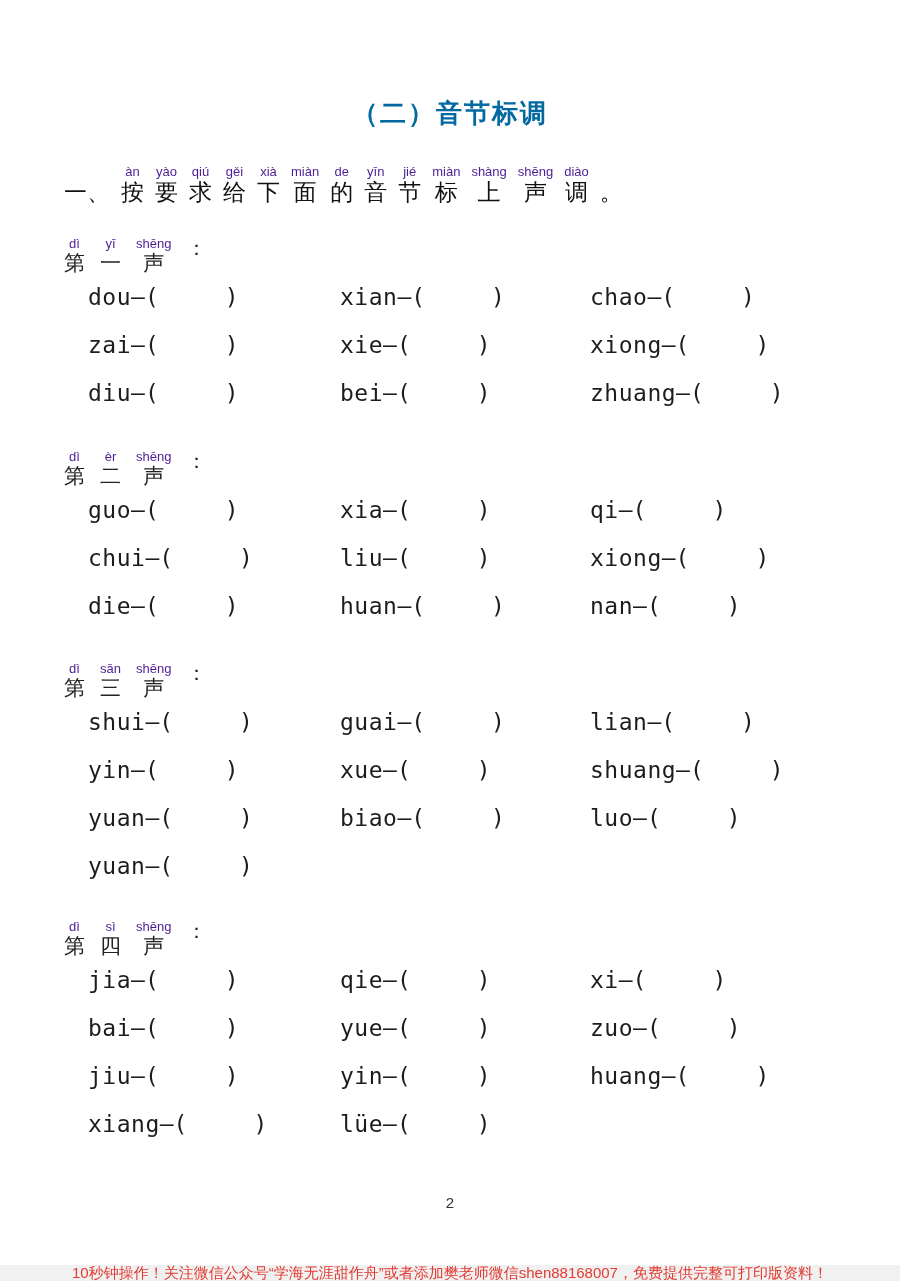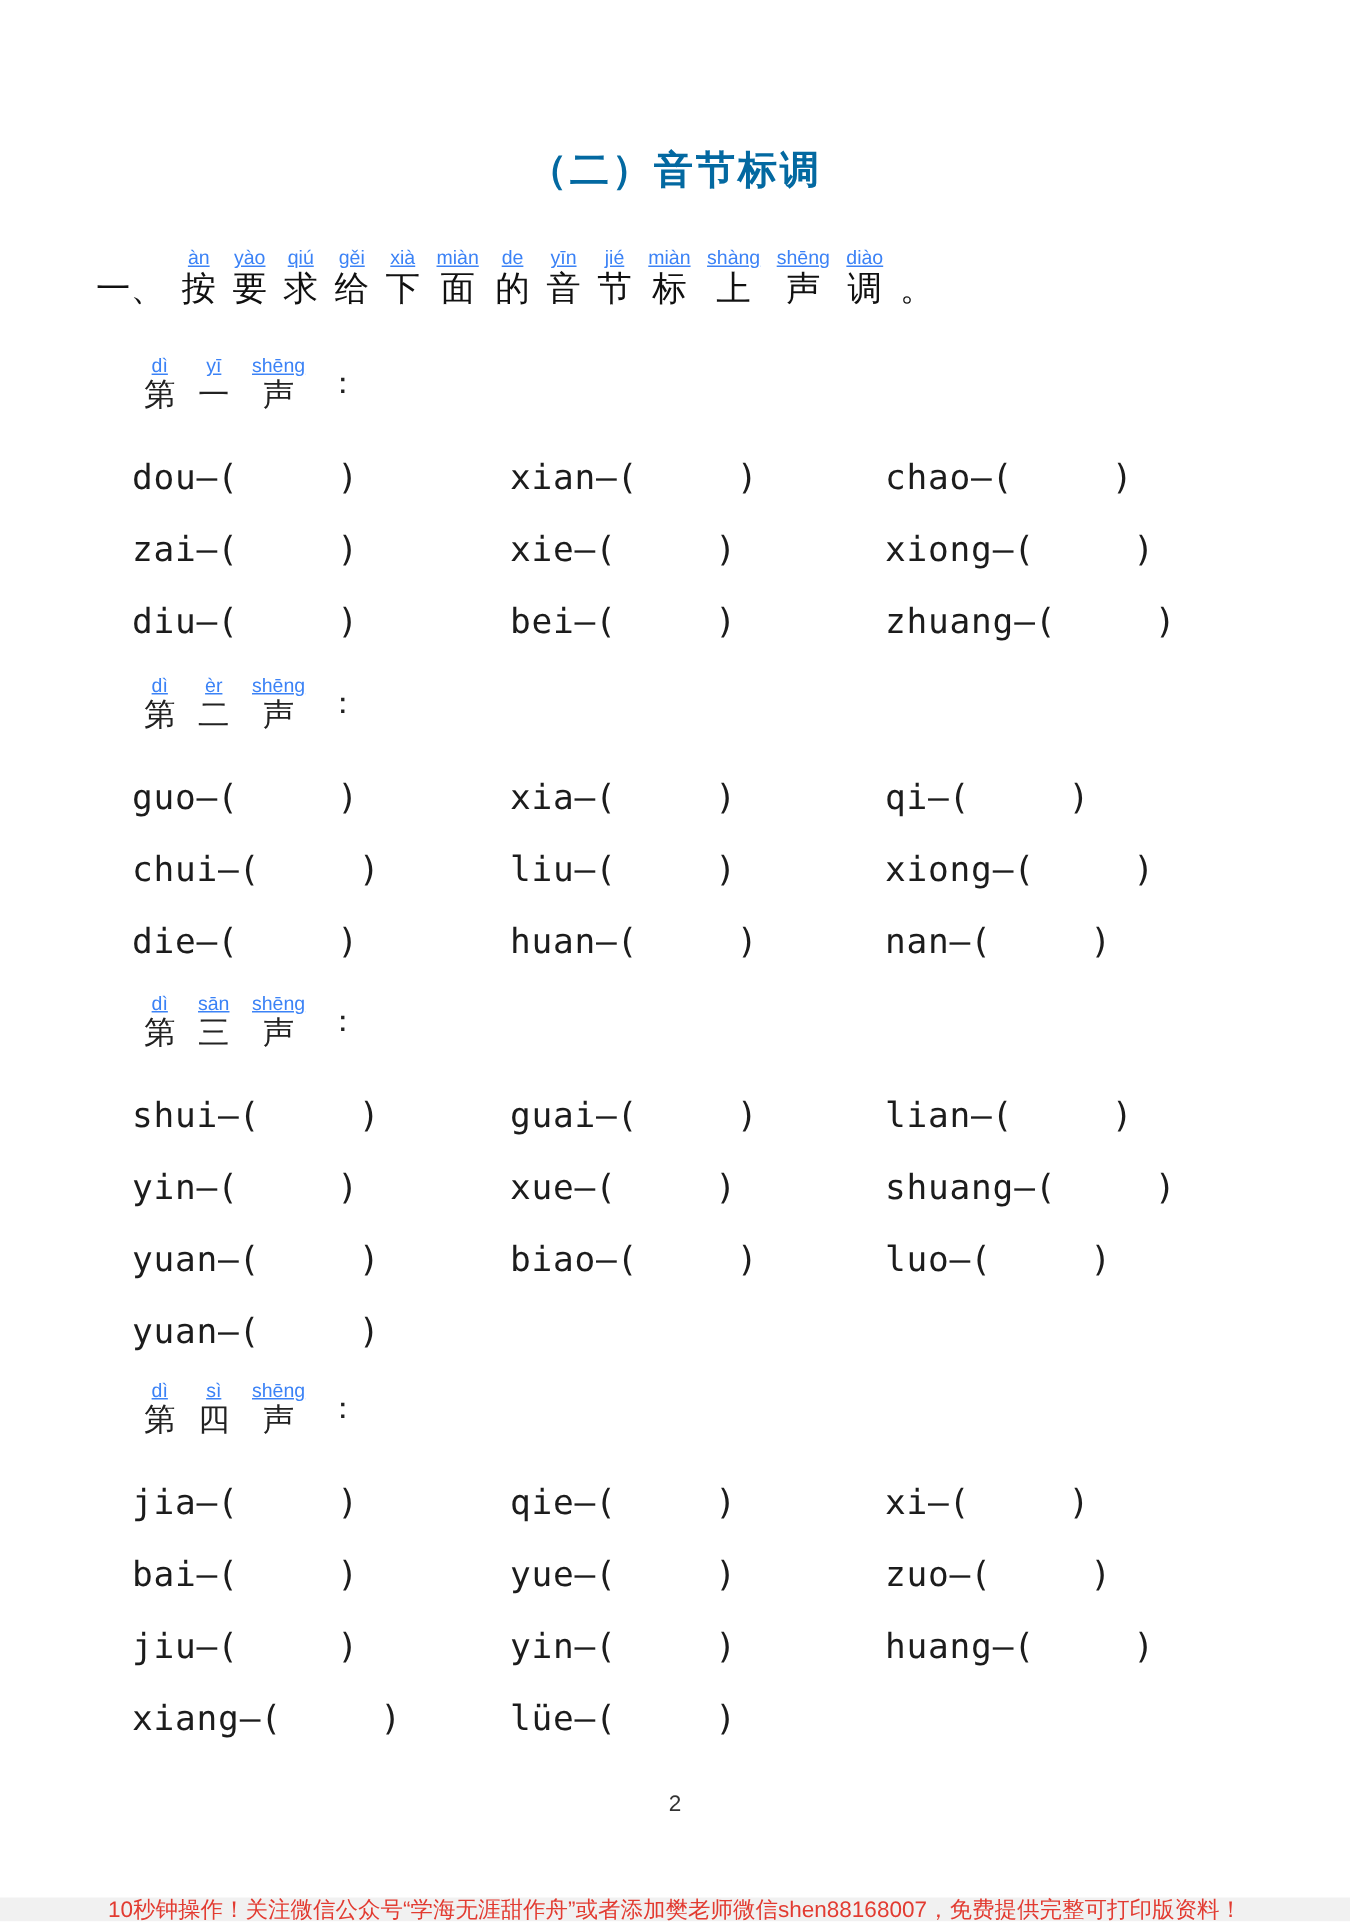--- a/index.html
+++ b/index.html
@@ -13,45 +13,45 @@
     position:absolute; top:96px; left:0; right:0; text-align:center;
     font-size:26px; font-weight:bold; color:#0369a1; letter-spacing:2px;
   }
 
   
   .instruction {
     position:absolute; left:64px; top:164px;
     display:flex; align-items:flex-end; gap:11px;
   }
   .pair { display:inline-flex; flex-direction:column; align-items:center; }
-  .py { font-size:13px; line-height:15px; color:#3b82f6; white-space:nowrap;text-decoration:underline; }
+  .py { font-size:13px; line-height:15px; color:#4c1d95; white-space:nowrap; }
   .zh { font-size:23px; line-height:27px; color:#111; }
   .inst-num, .inst-period { font-size:23px; line-height:27px; color:#111; }
 
   
   .section { position:absolute; left:64px; right:20px; }
   .sec-1 { top:236px; }
   .sec-2 { top:449px; }
   .sec-3 { top:661px; }
   .sec-4 { top:919px; }
 
-  .sec-heading { display:flex; align-items:center; gap:15px;margin-left:32px; }
+  .sec-heading { display:flex; align-items:flex-start; gap:15px; }
   .sec-heading .py { font-size:13px; line-height:15px; }
   .sec-heading .zh {
     font-family:"Liberation Serif", serif;
     font-size:21px; line-height:25px; color:#222;
   }
   .sec-colon { font-size:20px; line-height:25px; color:#222; }
 
   .rows {
     margin-top:8px; padding-left:24px;
     display:grid; grid-template-columns:252px 250px auto;
   }
   .cell {
-    height:48px; display:flex; align-items:flex-end;
+    height:48px; display:flex; align-items:flex-start;
     font-family:"DejaVu Sans Mono", monospace;
     font-size:23px; color:#1c1c1c; white-space:nowrap;
   }
   .cell .syl { letter-spacing:0.5px; }
   .cell .mk { letter-spacing:0; }
   .gap { display:inline-block; width:66px; }
 
   .page-number {
     position:absolute; top:1194px; left:0; right:0; text-align:center;
     font-size:15px; color:#333;

